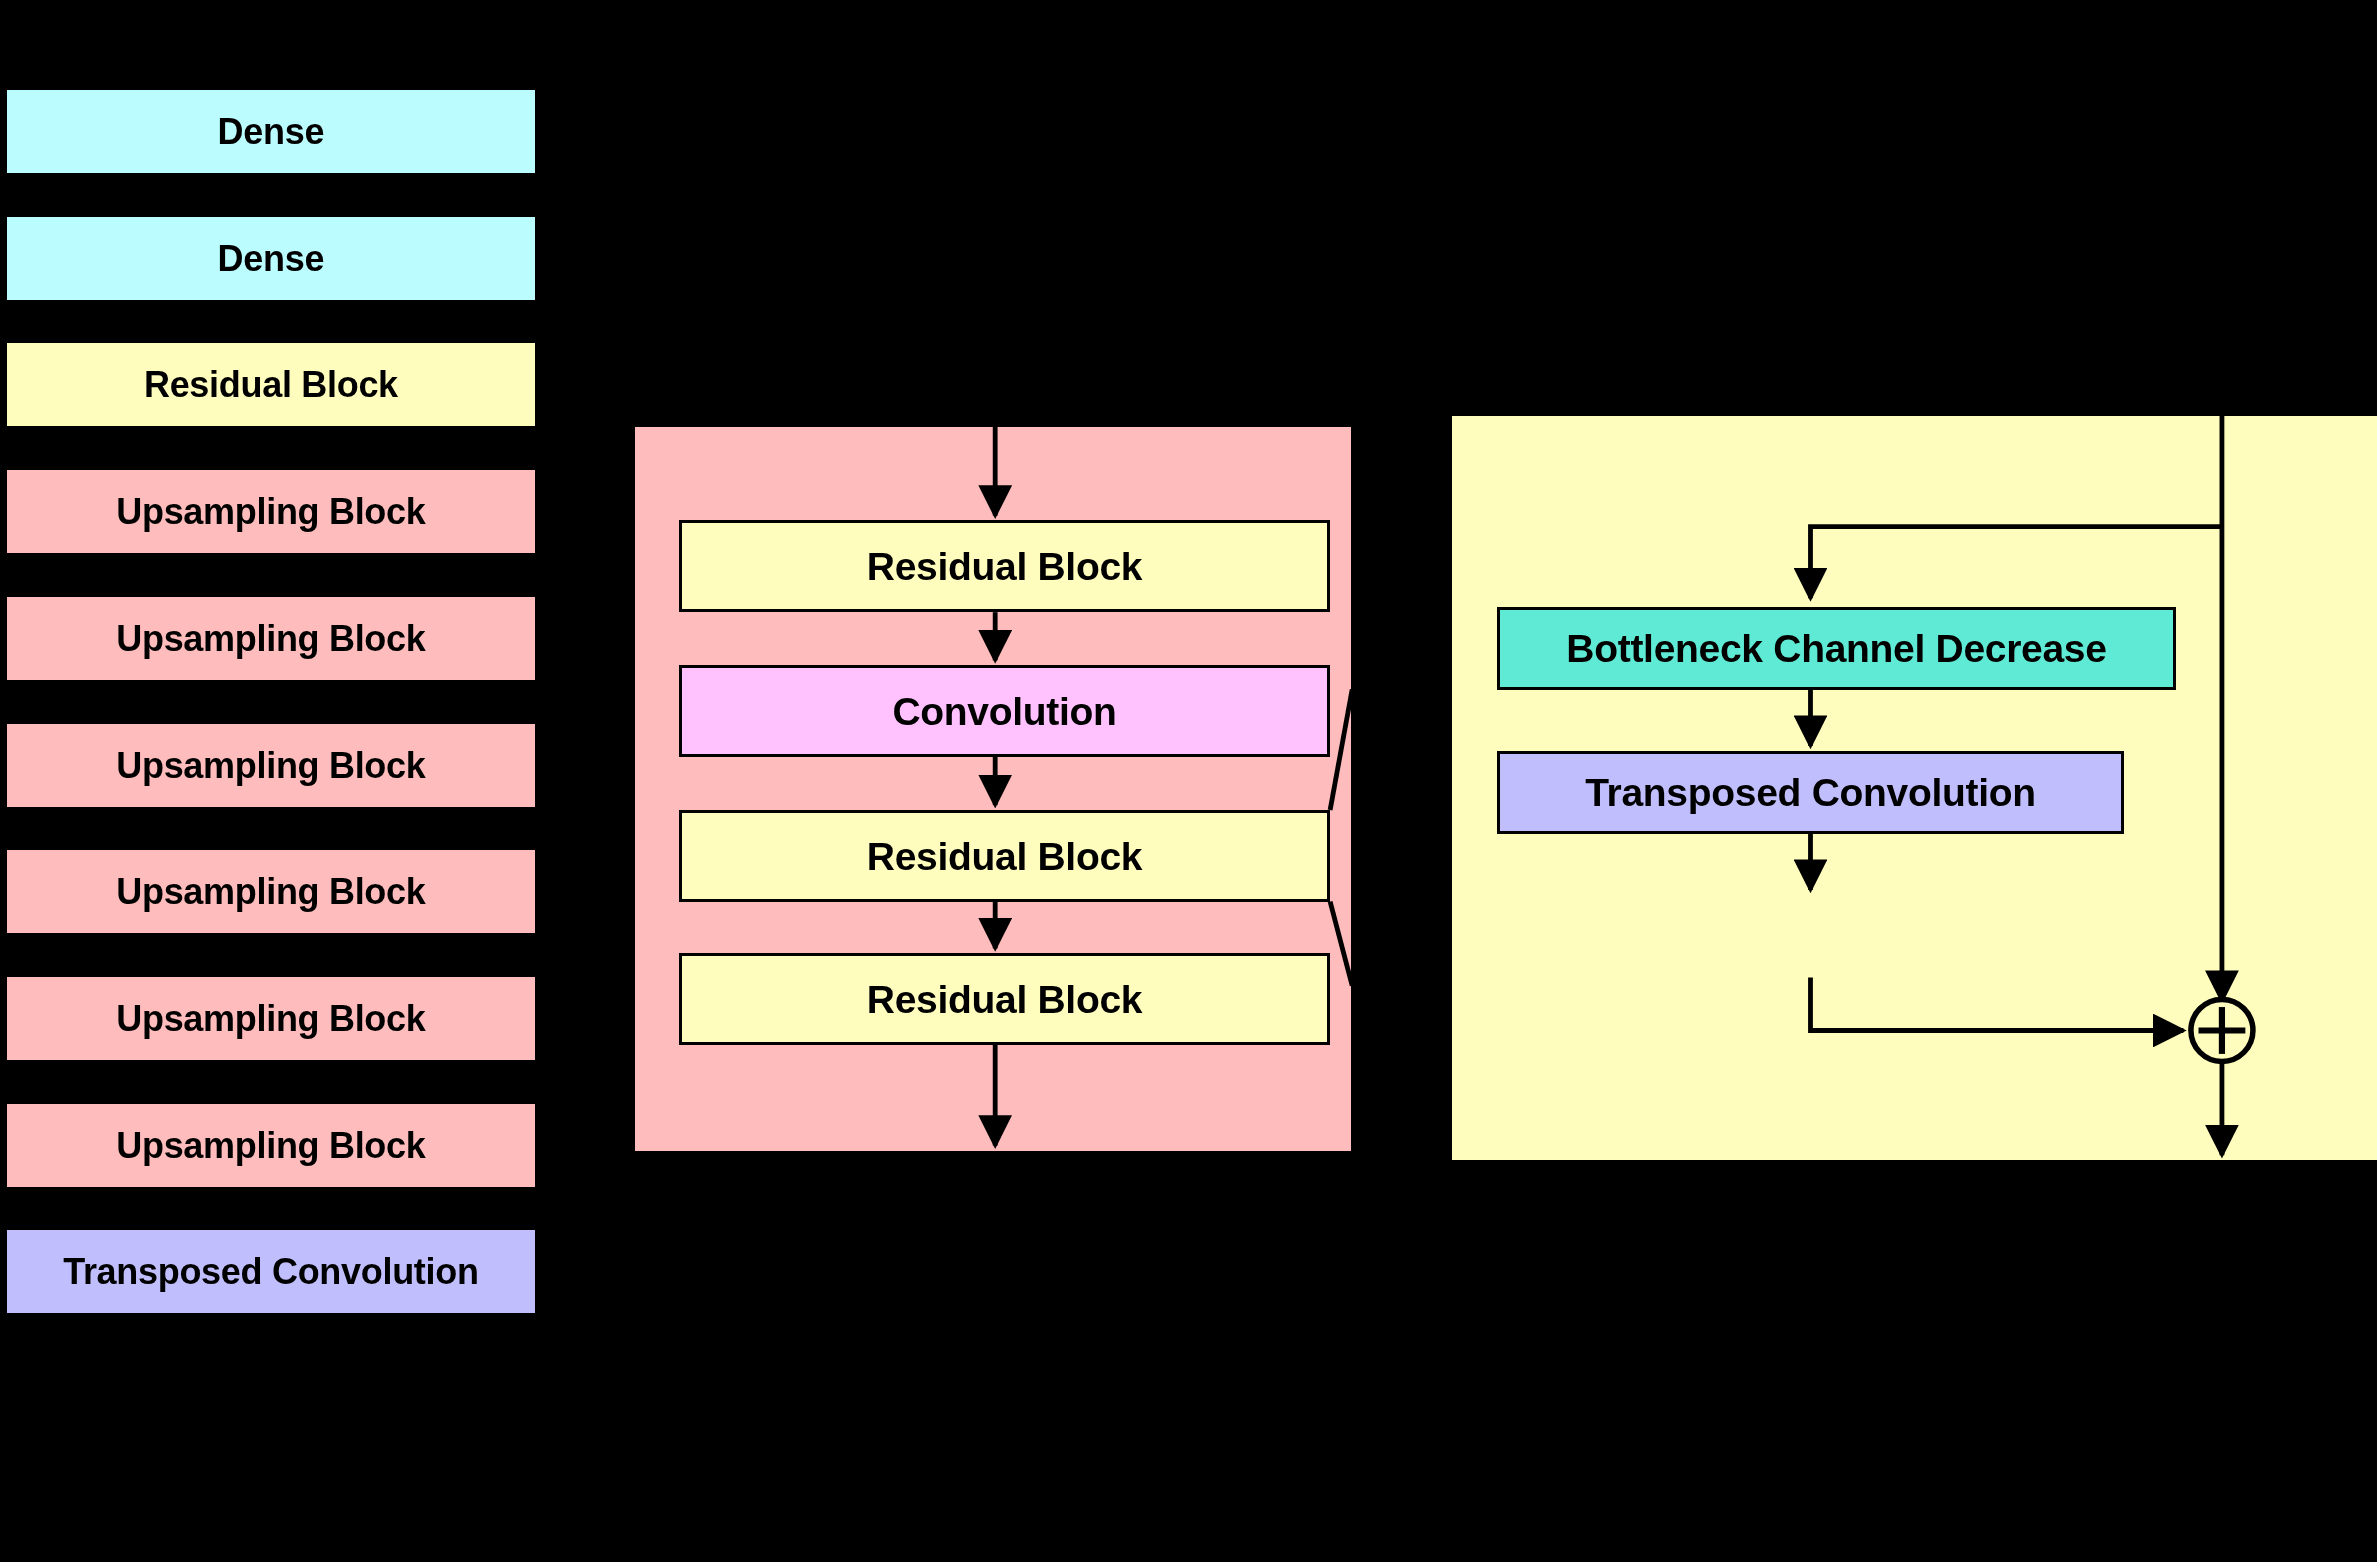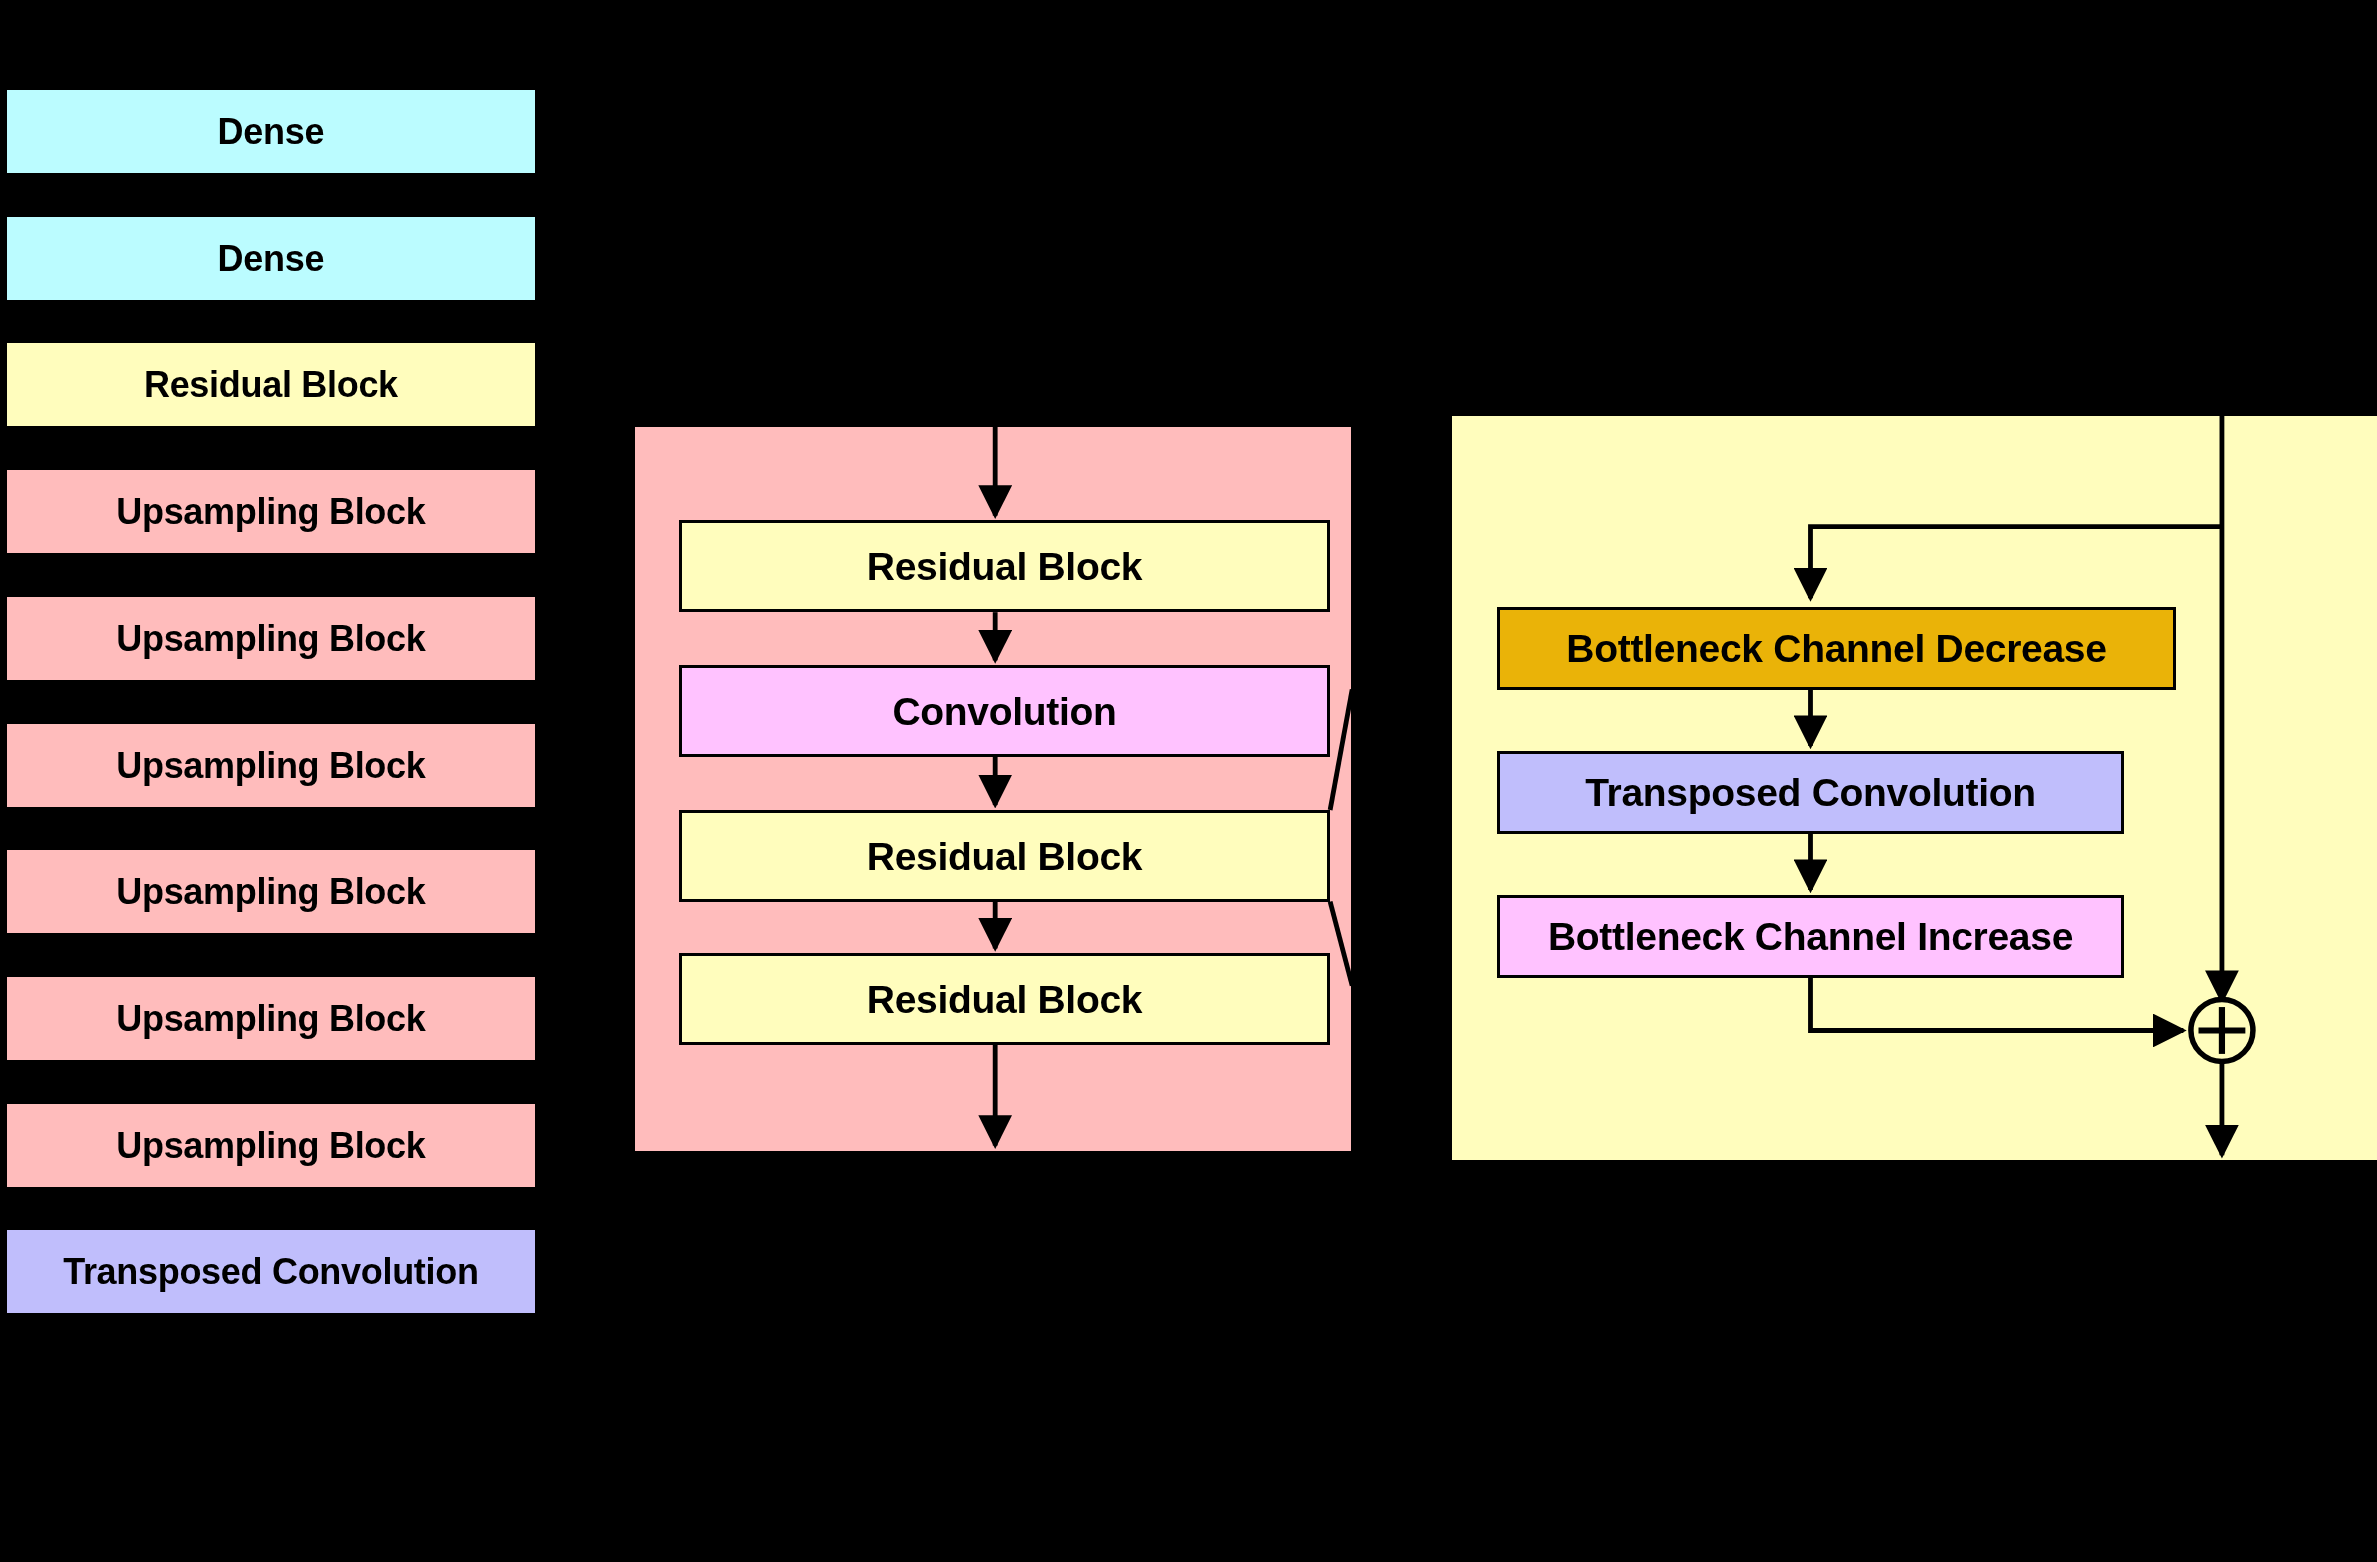--- a/index.html
+++ b/index.html
@@ -88,31 +88,28 @@
   <div class="blk inner-blk" style="left:679px;top:810px;width:651px;height:92px;background:#FFFDBD;">
     <span>Residual Block</span>
   </div>
 
   <div class="blk inner-blk" style="left:679px;top:953px;width:651px;height:92px;background:#FFFDBD;">
     <span>Residual Block</span>
   </div>
 
   <div class="panel" style="left:1452px;top:416px;width:925px;height:744px;background:#FFFDBD;"></div>
 
-  <div class="blk inner-blk" style="left:1497px;top:607px;width:679px;height:83px;background:#eab308;">
+  <div class="blk inner-blk" style="left:1497px;top:607px;width:679px;height:83px;background:#5eead4;">
     <span>Bottleneck Channel Decrease</span>
   </div>
 
   <div class="blk inner-blk" style="left:1497px;top:751px;width:627px;height:83px;background:#C0BEFC;">
     <span>Transposed Convolution</span>
   </div>
 
-  <div class="blk inner-blk" style="left:1497px;top:895px;width:627px;height:83px;background:#FFC2FF;">
-    <span>Bottleneck Channel Increase</span>
-  </div>
 
   <svg class="wires" viewBox="0 0 3449 2266" xmlns="http://www.w3.org/2000/svg">
     <defs>
       <marker id="arrow" viewBox="0 0 10 10" refX="9" refY="5" markerWidth="7" markerHeight="7" orient="auto-start-reverse">
         <path d="M 0 0 L 10 5 L 0 10 z" fill="#000"></path>
       </marker>
     </defs>
 
     <g stroke="#000" stroke-width="7" fill="none">
       <line x1="1444" y1="600" x2="1444" y2="748" marker-end="url(#arrow)"></line>

